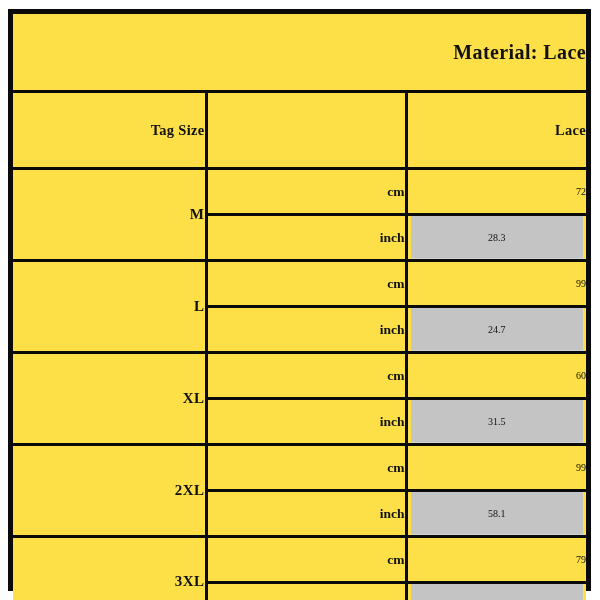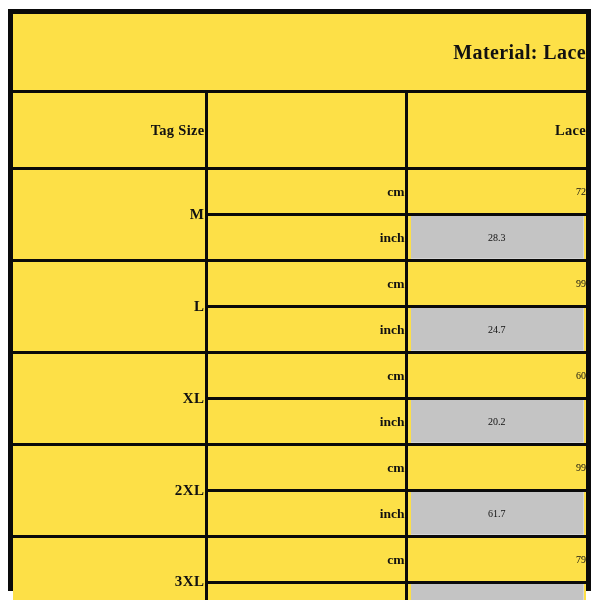--- a/index.html
+++ b/index.html
@@ -145,33 +145,33 @@
       </tr>
 
       <tr>
         <td class="size-cell" rowspan="2">XL</td>
         <td class="unit-cell">cm</td>
         <td class="value-cell">60</td>
       </tr>
       <tr>
         <td class="unit-cell">inch</td>
         <td class="value-cell shaded">
-          <div class="swatch">20.2</div>
+          <div class="swatch">31.5</div>
         </td>
       </tr>
 
       <tr>
         <td class="size-cell" rowspan="2">2XL</td>
         <td class="unit-cell">cm</td>
         <td class="value-cell">99</td>
       </tr>
       <tr>
         <td class="unit-cell">inch</td>
         <td class="value-cell shaded">
-          <div class="swatch">61.7</div>
+          <div class="swatch">58.1</div>
         </td>
       </tr>
 
       <tr>
         <td class="size-cell" rowspan="2">3XL</td>
         <td class="unit-cell">cm</td>
         <td class="value-cell">79</td>
       </tr>
       <tr>
         <td class="unit-cell">inch</td>

